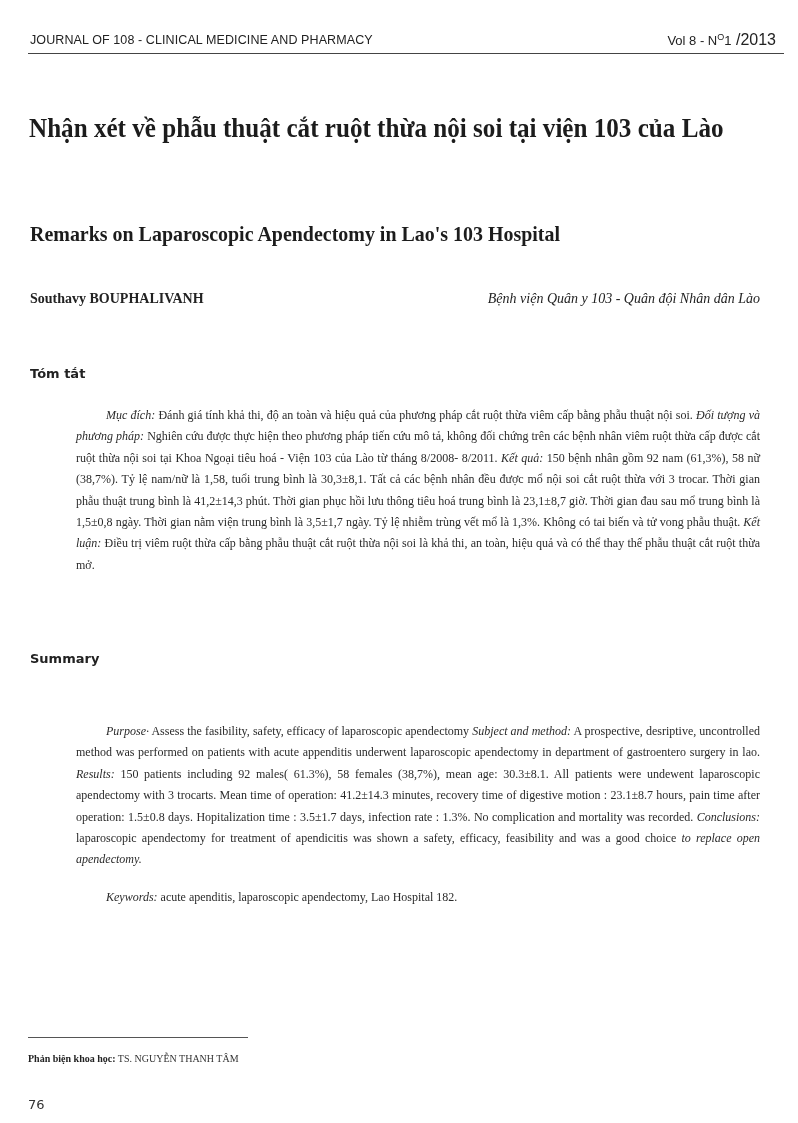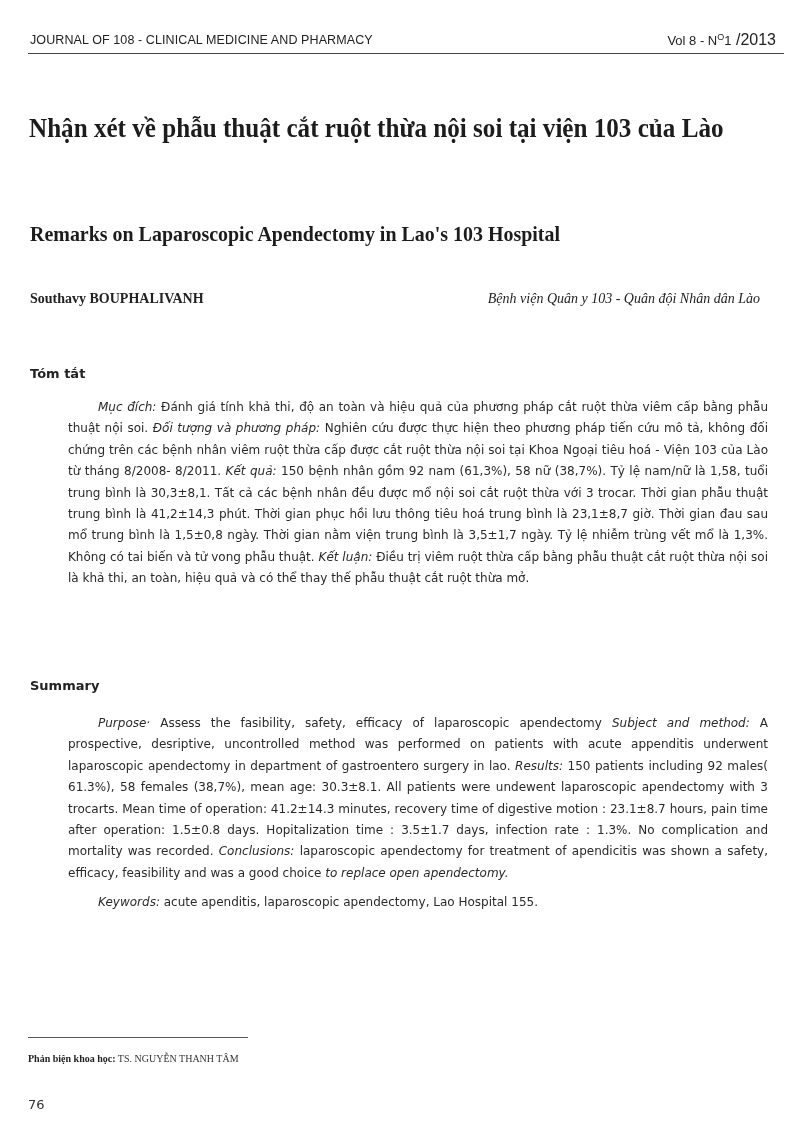--- a/index.html
+++ b/index.html
@@ -8,21 +8,21 @@
     .issue { position: absolute; right: 22px; top: 31px; font-family: "Liberation Sans", sans-serif; font-size: 13px; color: #222; }
     .issue sup { font-size: 9px; }
     .issue .yr { font-size: 16px; }
     .head-rule { position: absolute; left: 28px; right: 14px; top: 53px; height: 1px; background: #444; }
     .title-vi { position: absolute; left: 29px; top: 108px; width: 750px; font-family: "Liberation Serif", serif; font-weight: bold; font-size: 27px; line-height: 40px; color: #1c1c1c; transform: scaleX(0.93); transform-origin: left top; width: 800px; }
     .title-en { position: absolute; left: 30px; top: 222px; font-family: "Liberation Serif", serif; font-weight: bold; font-size: 21px; color: #1c1c1c; transform: scaleX(0.95); transform-origin: left top; white-space: nowrap; }
     .author { position: absolute; left: 30px; top: 291px; font-family: "Liberation Serif", serif; font-size: 14px; font-weight: bold; color: #222; }
     .affil { position: absolute; right: 38px; top: 291px; font-family: "Liberation Serif", serif; font-size: 14px; font-style: italic; color: #222; }
     .section-h { position: absolute; left: 30px; font-family: "DejaVu Sans", sans-serif; font-size: 13px; font-weight: bold; color: #222; }
     .abs { position: absolute; left: 60px; width: 716px; font-family: "DejaVu Sans", sans-serif; font-size: 12px; line-height: 21.4px; color: #2a2a2a; text-align: justify; }
-    .abs p { margin: 8px; text-indent: 30px; }
+    .abs p { margin: 16px; text-indent: 30px; font-family: Liberation Serif, serif; }
     .abs em { font-style: italic; }
     .foot-rule { position: absolute; left: 28px; top: 1037px; width: 220px; height: 1px; background: #555; }
     .reviewer { position: absolute; left: 28px; top: 1053px; font-family: "Liberation Serif", serif; font-size: 10px; color: #333; }
     .reviewer b { font-weight: bold; color: #222; }
     .page-num { position: absolute; left: 28px; top: 1097px; font-family: "DejaVu Sans", sans-serif; font-size: 13px; color: #333; }
   </style>
 </head>
 <body>
 
 <div class="running-head">JOURNAL OF 108 - CLINICAL MEDICINE AND PHARMACY</div>
@@ -33,21 +33,21 @@
 <h2 class="title-en" style="margin:0">Remarks on Laparoscopic Apendectomy  in Lao's 103 Hospital</h2>
 
 <div class="author">Southavy BOUPHALIVANH</div>
 <div class="affil">Bệnh viện Quân y 103 - Quân đội Nhân dân Lào</div>
 
 <div class="section-h" style="top:366px">Tóm tắt</div>
 <div class="abs" style="top:389px">
   <p><em>Mục đích:</em><span> Đánh giá tính khả thi, độ an toàn và hiệu quả của phương pháp cắt ruột thừa viêm cấp bằng phẫu thuật nội soi. </span><em>Đối tượng và phương pháp:</em><span> Nghiên cứu được thực hiện theo phương pháp tiến cứu mô tả, không đối chứng trên các bệnh nhân viêm ruột thừa cấp được cắt ruột thừa nội soi tại Khoa Ngoại tiêu hoá - Viện 103 của Lào từ tháng 8/2008- 8/2011. </span><em>Kết quả:</em><span> 150 bệnh nhân gồm 92 nam (61,3%), 58 nữ (38,7%). Tỷ lệ nam/nữ là 1,58, tuổi trung bình là 30,3±8,1. Tất cả các bệnh nhân đều được mổ nội soi cắt ruột thừa với 3 trocar. Thời gian phẫu thuật trung bình là 41,2±14,3 phút. Thời gian phục hồi lưu thông tiêu hoá trung bình là 23,1±8,7 giờ. Thời gian đau sau mổ trung bình là 1,5±0,8 ngày. Thời gian nằm viện trung bình là 3,5±1,7 ngày. Tỷ lệ nhiễm trùng vết mổ là 1,3%. Không có tai biến và tử vong phẫu thuật. </span><em>Kết luận:</em><span> Điều trị viêm ruột thừa cấp bằng phẫu thuật cắt ruột thừa nội soi là khả thi, an toàn, hiệu quả và có thể thay thế phẫu thuật cắt ruột thừa mở.</span></p>
 </div>
 
-<div class="section-h" style="top:678px">Summary</div>
+<div class="section-h" style="top:651px">Summary</div>
 <div class="abs" style="top:705px">
   <p><em>Purpose·</em><span> Assess the fasibility, safety, efficacy of laparoscopic apendectomy  </span><em>Subject and method:</em><span> A prospective, desriptive, uncontrolled method was performed on patients with acute appenditis underwent laparoscopic apendectomy in department of gastroentero surgery in lao. </span><em>Results:</em><span> 150 patients including 92 males( 61.3%), 58 females (38,7%), mean age: 30.3±8.1. All patients were undewent laparoscopic apendectomy with 3 trocarts. Mean time of operation: 41.2±14.3 minutes,  recovery time of digestive motion : 23.1±8.7 hours, pain time after operation: 1.5±0.8 days. Hopitalization time : 3.5±1.7 days, infection rate : 1.3%. No complication and mortality was recorded. </span><em>Conclusions:</em><span> laparoscopic apendectomy for treatment of apendicitis was shown a safety, efficacy, feasibility and was a good choice </span><em>to replace open apendectomy.</em></p>
-  <p><em>Keywords:</em><span> acute apenditis, laparoscopic apendectomy, Lao Hospital 155.</span></p>
+  <p><em>Keywords:</em><span> acute apenditis, laparoscopic apendectomy, Lao Hospital 182.</span></p>
 </div>
 
 <div class="foot-rule"></div>
 <div class="reviewer"><b>Phản biện khoa học:</b><span> TS. NGUYỄN THANH TÂM</span></div>
 <div class="page-num">76</div>
 
 </body></html>

